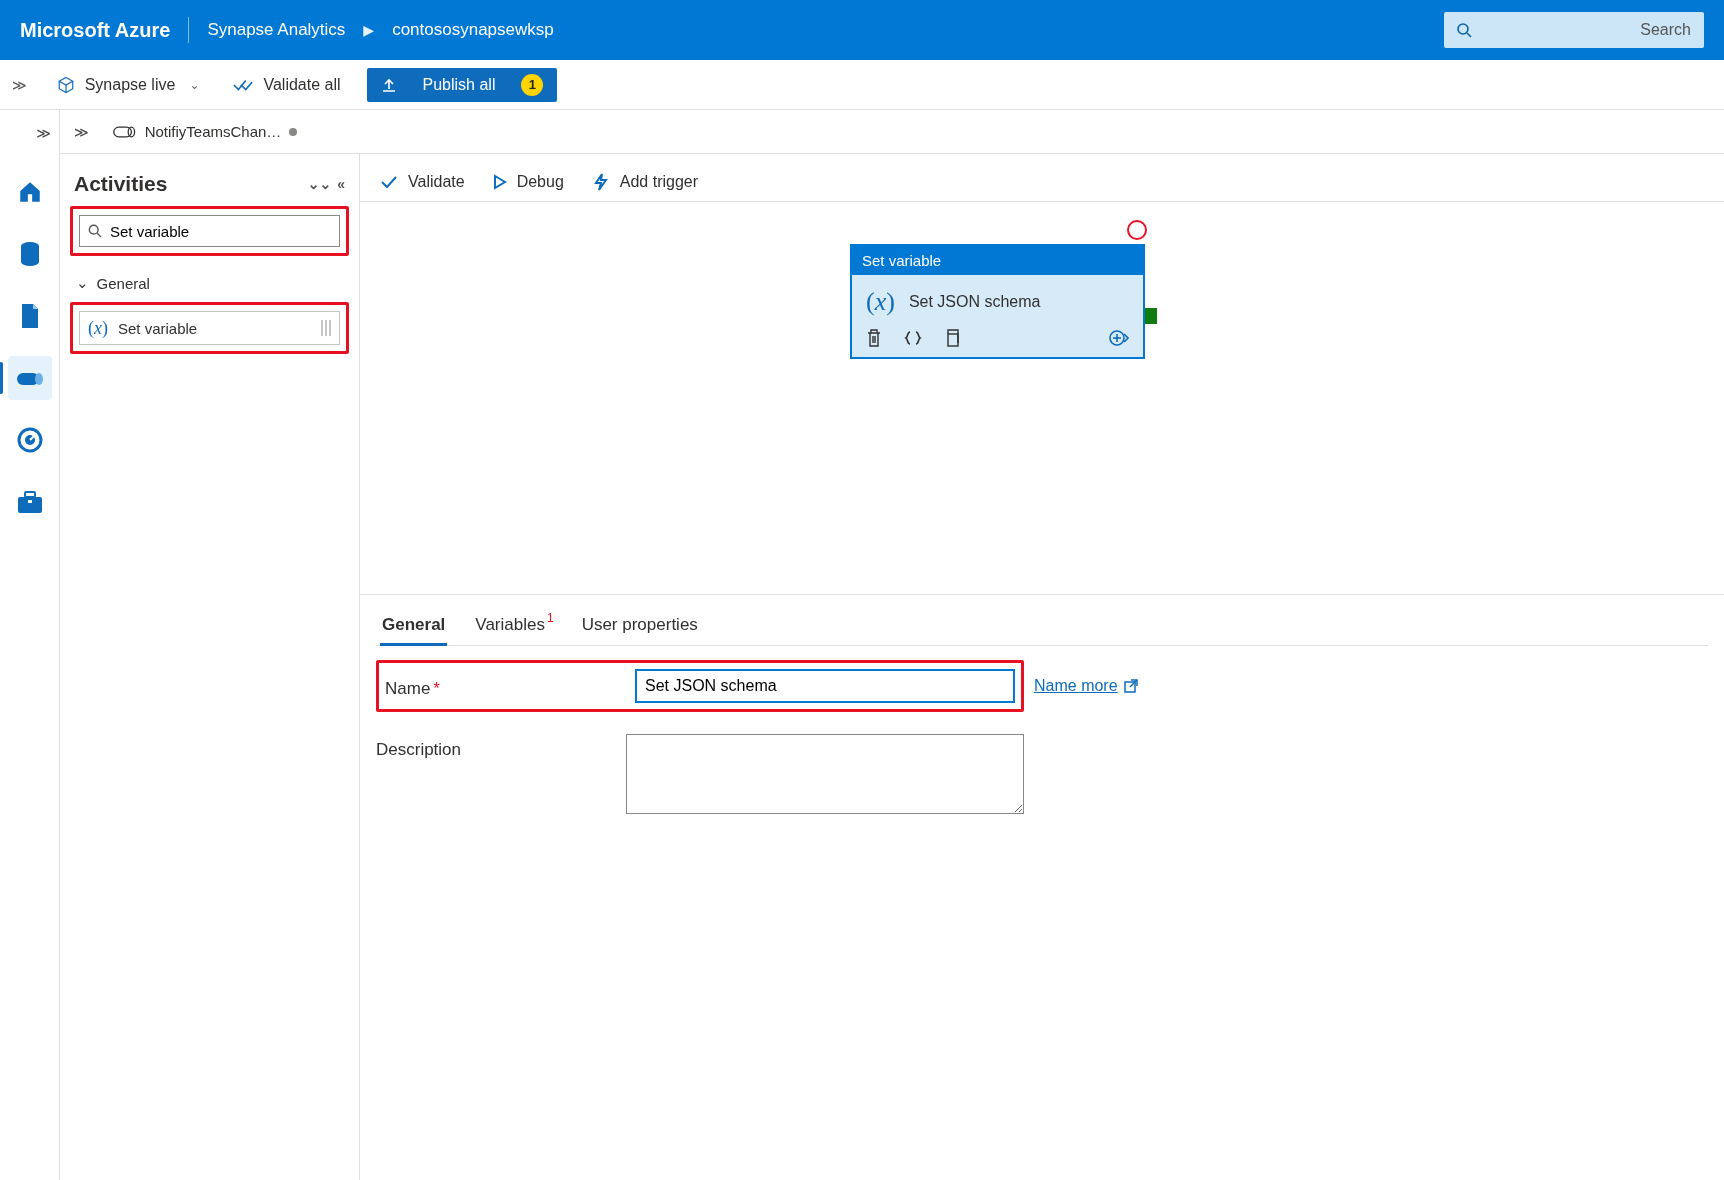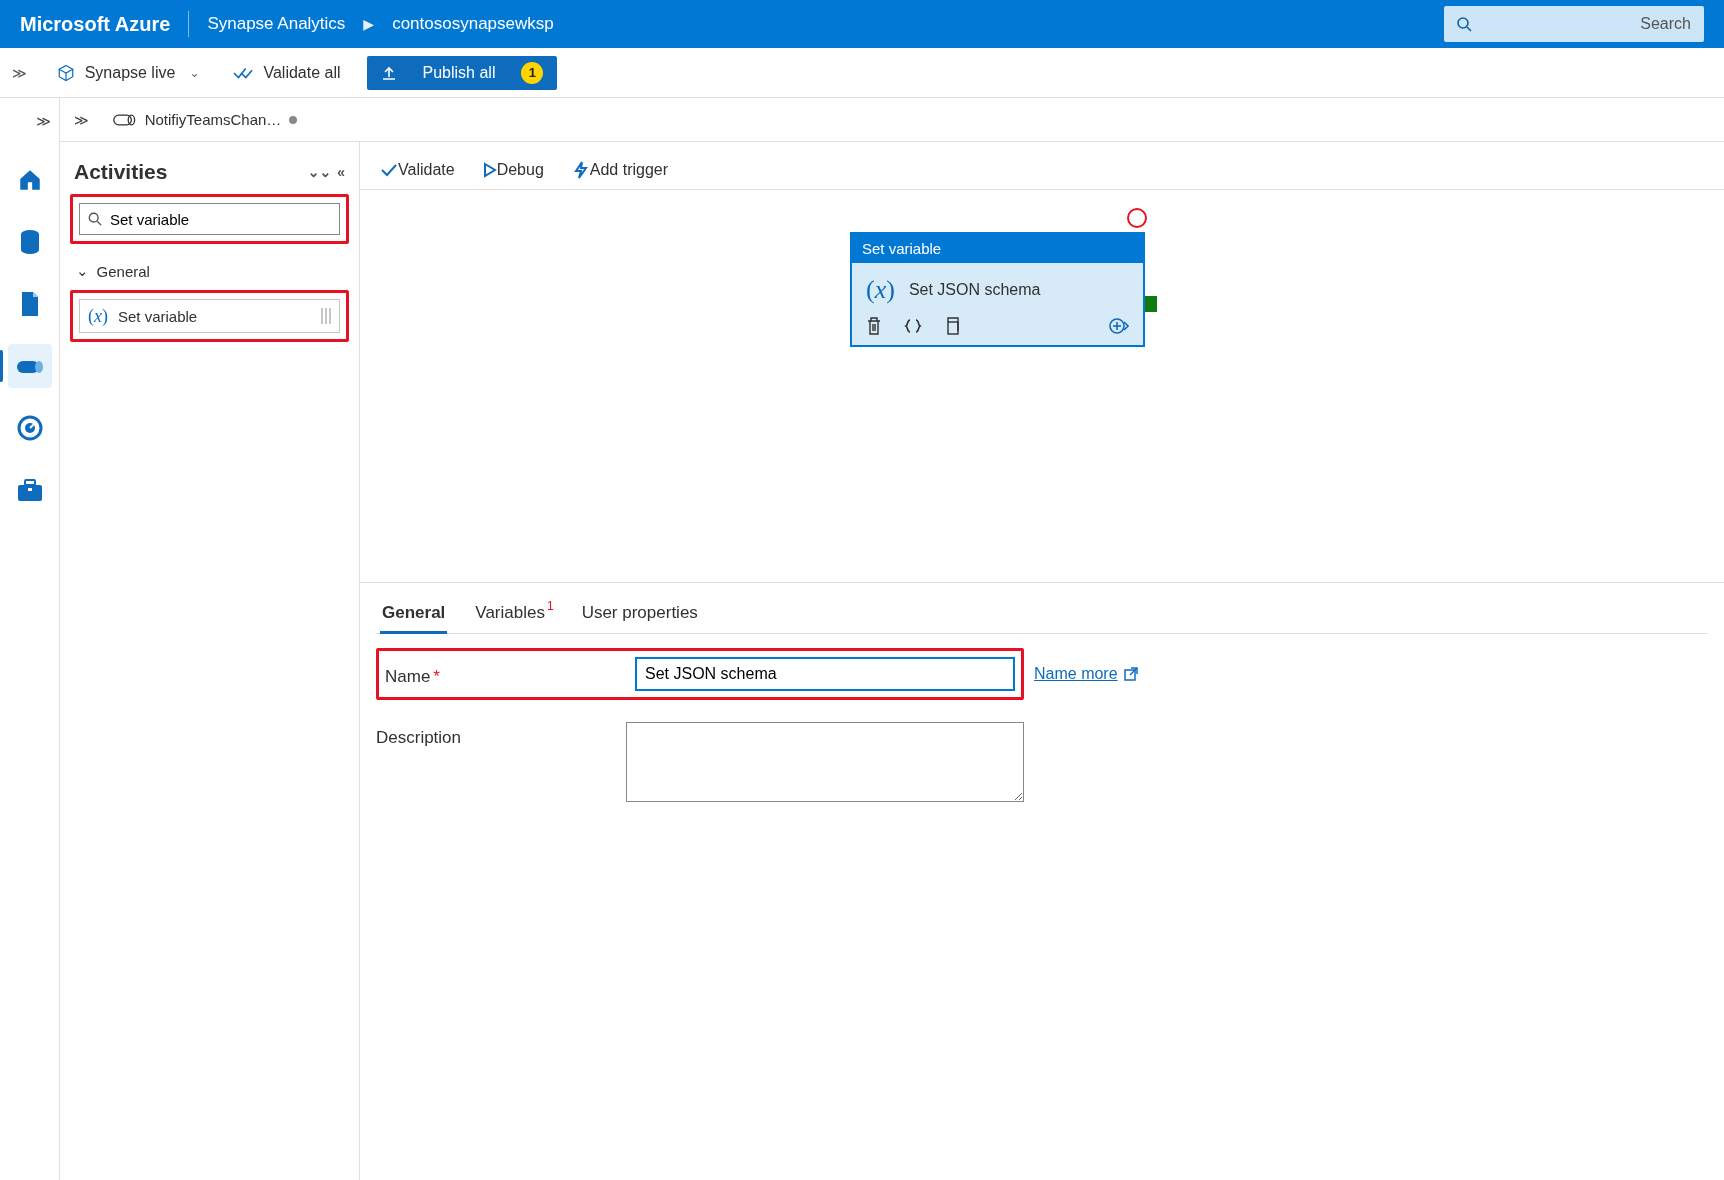--- a/index.html
+++ b/index.html
@@ -1,19 +1,19 @@
 <!DOCTYPE html>
 <html><head>
 <meta charset="utf-8">
 <style>
   * { box-sizing: border-box; margin: 0; padding: 0; }
   body { font-family: "Segoe UI", Arial, sans-serif; font-size: 14px; color: #323130; background: #fff; overflow: hidden; }
 
   
-  .topbar { display: flex; align-items: center; background: #0078d4; color: #fff; height: 48px; padding: 0 20px; gap: 18px; }
+  .topbar { display: flex; align-items: center; background: #0078d4; color: #fff; height: 60px; padding: 0 20px; gap: 18px; }
   .logo { font-size: 20px; font-weight: 600; }
   .tb-divider { width: 1px; height: 26px; background: rgba(255,255,255,0.5); }
   .tb-text { font-size: 17px; }
   .tb-caret { font-size: 14px; opacity: .9; }
   .search-wrap { margin-left: auto; background: #cde6f7; display: flex; align-items: center; height: 36px; min-width: 260px; padding: 0 12px; gap: 12px; border-radius: 2px; }
   .search-wrap input { background: transparent; border: none; outline: none; font-size: 16px; color: #444; text-align: right; }
   .search-wrap input::placeholder { color: #555; }
   .search-icon { color: #0b62a8; }
 
   
@@ -50,21 +50,21 @@
   .search-activities-inner { border:1px solid #8a8886; display:flex; align-items:center; height:32px; padding:0 8px; gap:8px;}
   .search-activities-inner input { border:none; outline:none; flex:1; font-size:15px;}
   .group-hdr { display:flex; align-items:center; gap:8px; font-size:15px; padding:4px 6px 10px 6px; color:#323130;}
   .activity-row { padding:6px; }
   .activity-row-inner { border:1px solid #c8c6c4; height:34px; display:flex; align-items:center; padding:0 8px; gap:10px; font-size:15px; position:relative;}
   .grip { position:absolute; right:6px; top:8px; bottom:8px; width:14px; display:flex; gap:2px; align-items:center; justify-content:center;}
   .grip span{ display:block; width:2px; height:16px; background:#c8c6c4;}
 
   .canvas { flex:1; position:relative; background:#fff; }
   .canvas-toolbar { display:flex; align-items:center; gap:28px; height:48px; padding: 12px 20px 4px 20px; border-bottom:1px solid #e1dfdd;}
-  .ct-item { display:inline-flex; align-items:center; font-size:16px; color:#323130;}
+  .ct-item { display:inline-flex; align-items:center; gap:10px; font-size:16px; color:#323130;}
   .ct-item svg { color:#0f6cbd; }
 
   .node-wrap { position:absolute; left:490px; top:90px; width:295px; }
   .status-circle { position:absolute; right:-2px; top:-24px; width:20px; height:20px; border:2px solid #e81123; border-radius:50%; }
   .node { border:2px solid #0078d4; background:#d6eaf8; }
   .node-head { background:#0078d4; color:#fff; padding:6px 10px; font-size:15px;}
   .node-body { padding: 12px 14px; display:flex; align-items:center; gap:14px;}
   .node-var-icon { font-family: "Times New Roman", serif; font-style: italic; color:#0f6cbd; font-size:26px;}
   .node-var-icon .paren{ font-style:normal; }
   .node-title { font-size:16px;}

